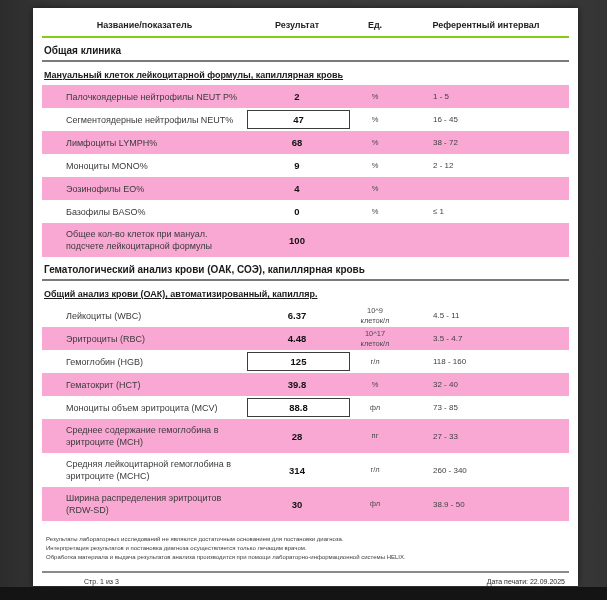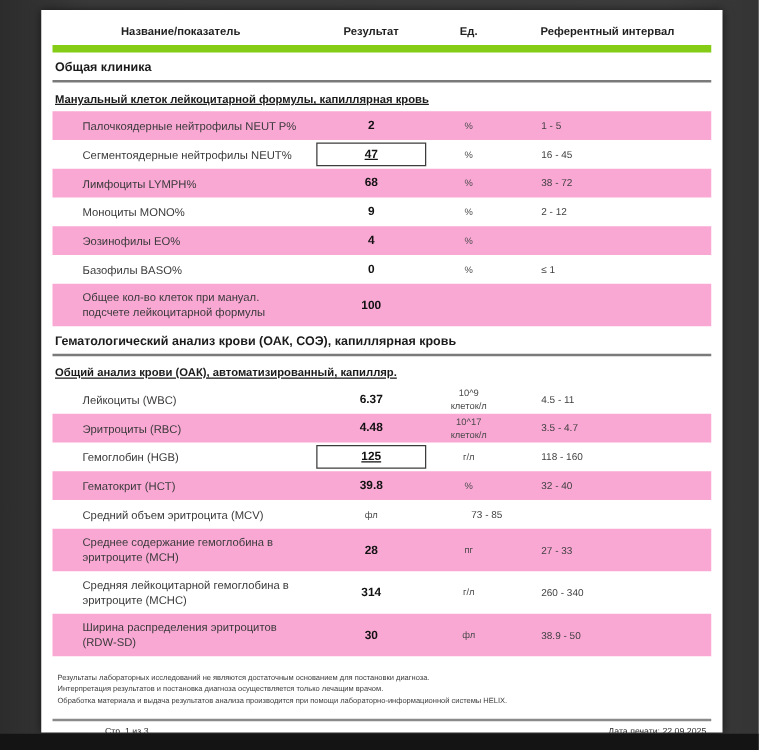--- a/index.html
+++ b/index.html
@@ -23,21 +23,21 @@
     color:#262626;
   }
   
   .grid{
     display:grid;
     grid-template-columns:205px 100px 56px 1fr;
     align-items:center;
   }
   .col-header{
     padding:2px 0 6px 0;
-    border-bottom:6px solid #84cc16;
+    border-bottom:2px solid #84cc16;
     font-weight:bold;font-size:9px;color:#1f1f1f;
   }
   .col-header .c{text-align:center;}
   .section-title{
     font-weight:bold;font-size:10px;color:#1a1a1a;
     padding:7px 0 4px 2px;
   }
   .section-rule{height:0;border-bottom:2px solid #7a7a7a;}
   .group-subtitle{
     font-weight:bold;font-size:9px;color:#1a1a1a;
@@ -48,24 +48,23 @@
   .row.shaded{background:#f9a8d4;}
   .cell-name{
     font-size:9px;color:#3a3a3a;
     padding:5px 4px 5px 24px;
     white-space:pre-line;line-height:12px;
   }
   .cell-result{
     text-align:center;font-weight:bold;font-size:9.5px;color:#111;
   }
   .result-box{
-    display:inline-block;width:88px;box-sizing:border-box;
+    display:inline-block;width:103px;box-sizing:border-box;
     border:1.5px solid #3c3c3c;background:#fff;
     padding:3px 0;
-    text-decoration:underline;
   }
   .cell-unit{
     text-align:center;font-size:7.5px;color:#4a4a4a;
     white-space:pre-line;line-height:10px;
   }
   .cell-ref{
     font-size:8px;color:#3f3f3f;padding-left:30px;
   }
   .foot-notes{
     margin-top:14px;padding-left:4px;
@@ -162,21 +161,22 @@
           <div class="cell-unit">г/л</div>
           <div class="cell-ref">118 - 160</div>
         </div>
         <div class="grid row shaded">
           <div class="cell-name">Гематокрит (HCT)</div>
           <div class="cell-result">39.8</div>
           <div class="cell-unit">%</div>
           <div class="cell-ref">32 - 40</div>
         </div>
         <div class="grid row">
-          <div class="cell-name">Средний объем эритроцита (MCV)</div>
+          <div class="cell-name">Моноциты объем эритроцита (MCV)</div>
+          <div class="cell-result"><span class="result-box">88.8</span></div>
           <div class="cell-unit">фл</div>
           <div class="cell-ref">73 - 85</div>
         </div>
         <div class="grid row shaded">
           <div class="cell-name">Среднее содержание гемоглобина в
 эритроците (MCH)</div>
           <div class="cell-result">28</div>
           <div class="cell-unit">пг</div>
           <div class="cell-ref">27 - 33</div>
         </div>

